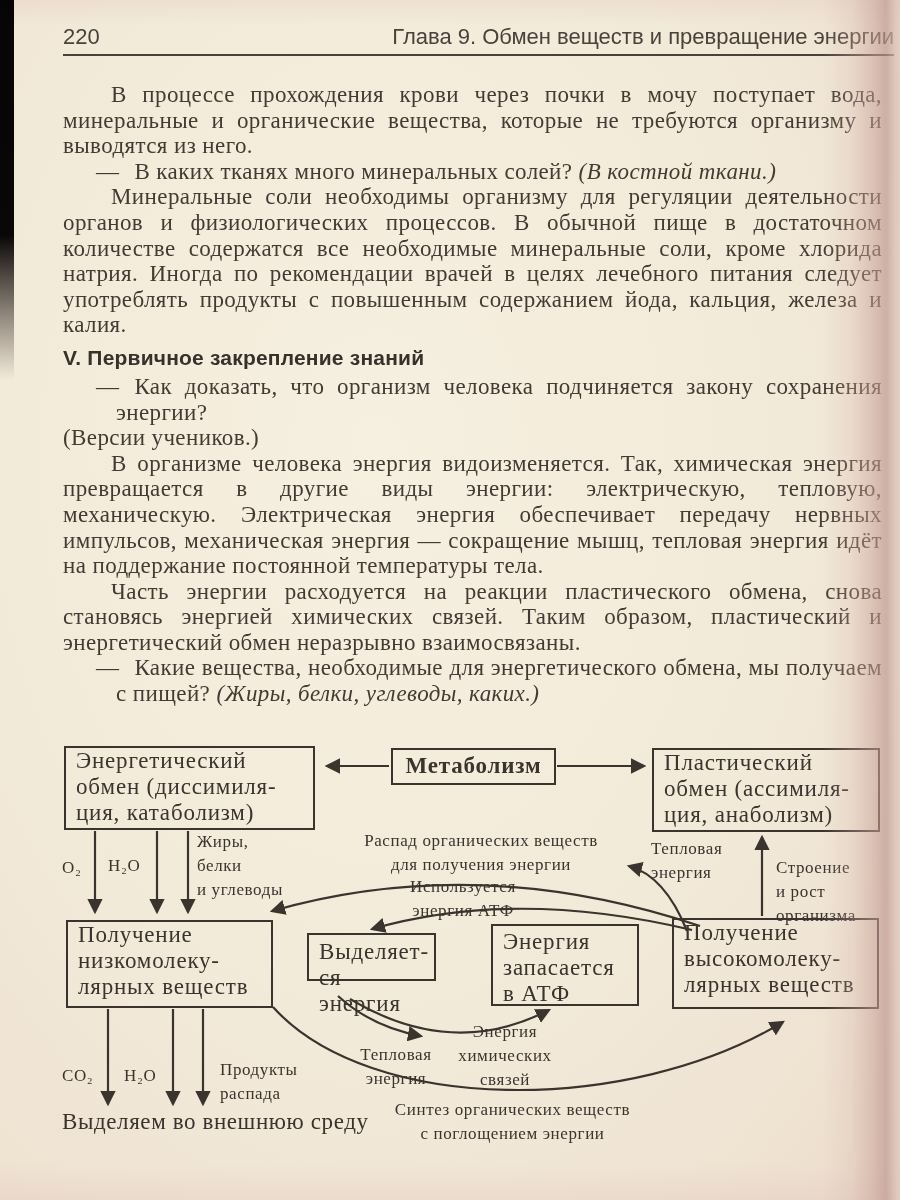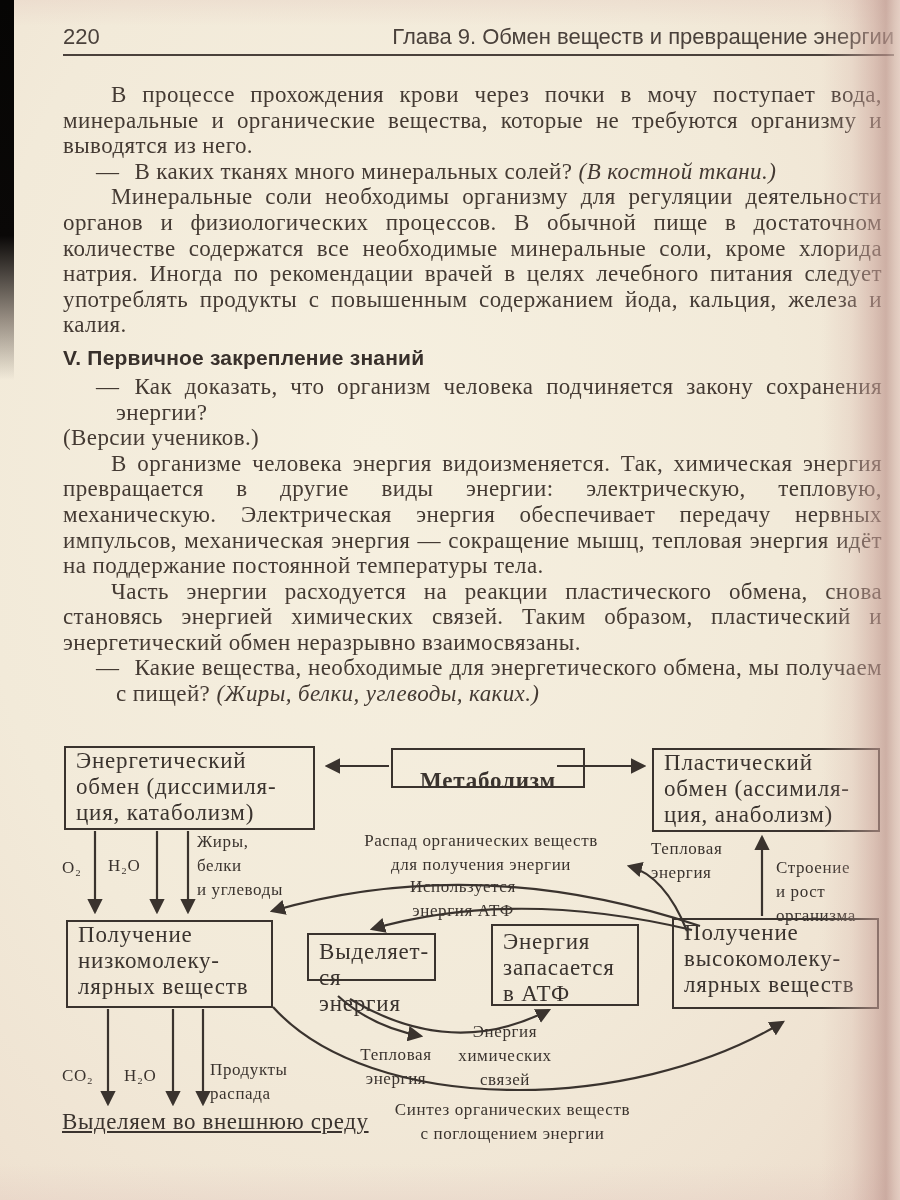--- a/index.html
+++ b/index.html
@@ -129,21 +129,21 @@
         <path d="M 687 201 Q 665 146 629 136" marker-end="url(#ah)"></path>
         <path d="M 338 266 Q 372 297 421 306" marker-end="url(#ah)"></path>
         <path d="M 350 269 Q 452 330 549 280" marker-end="url(#ah)"></path>
         <path d="M 273 277 C 370 385 630 385 783 292" marker-end="url(#ah)"></path>
       </g>
     </svg>
 
     <div class="dbox" style="left:64px;top:16px;width:251px;height:84px;">Энергетический
 обмен (диссимиля-
 ция, катаболизм)</div>
-    <div class="dbox bold center" style="left:391px;top:18px;width:194px;height:37px;padding:18px 6px;">Метаболизм</div>
+    <div class="dbox bold center" style="left:391px;top:18px;width:165px;height:37px;padding:3px 6px;">Метаболизм</div>
     <div class="dbox" style="left:652px;top:18px;width:228px;height:84px;">Пластический
 обмен (ассимиля-
 ция, анаболизм)</div>
     <div class="dbox" style="left:66px;top:190px;width:207px;height:88px;">Получение
 низкомолеку-
 лярных веществ</div>
     <div class="dbox" style="left:307px;top:203px;width:129px;height:48px;padding:4px 10px;">Выделяет-
 ся энергия</div>
     <div class="dbox" style="left:491px;top:194px;width:148px;height:82px;padding:3px 10px;">Энергия
 запасается
@@ -161,28 +161,28 @@
 для получения энергии</div>
     <div class="dlabel center" style="left:383px;top:145px;width:160px;">Используется
 энергия АТФ</div>
     <div class="dlabel" style="left:651px;top:107px;">Тепловая
 энергия</div>
     <div class="dlabel" style="left:776px;top:126px;">Строение
 и рост
 организма</div>
     <div class="dlabel" style="left:62px;top:334px;">CO₂</div>
     <div class="dlabel" style="left:124px;top:334px;">H₂O</div>
-    <div class="dlabel" style="left:210px;top:328px;">Продукты
+    <div class="dlabel" style="left:220px;top:328px;">Продукты
 распада</div>
     <div class="dlabel center" style="left:348px;top:313px;width:96px;">Тепловая
 энергия</div>
     <div class="dlabel center" style="left:448px;top:290px;width:114px;">Энергия
 химических
 связей</div>
-    <div class="dlabel" style="left:62px;top:380px;font-size:23px;text-decoration:underline;">Выделяем во внешнюю среду</div>
+    <div class="dlabel" style="left:62px;top:380px;font-size:23px;">Выделяем во внешнюю среду</div>
     <div class="dlabel center" style="left:375px;top:368px;width:275px;">Синтез органических веществ
 с поглощением энергии</div>
   </div>
 
   <div class="edge-top"></div>
   <div class="edge-bottom"></div>
   <div class="edge-left"></div>
   <div class="edge-right"></div>
 </div>
 

